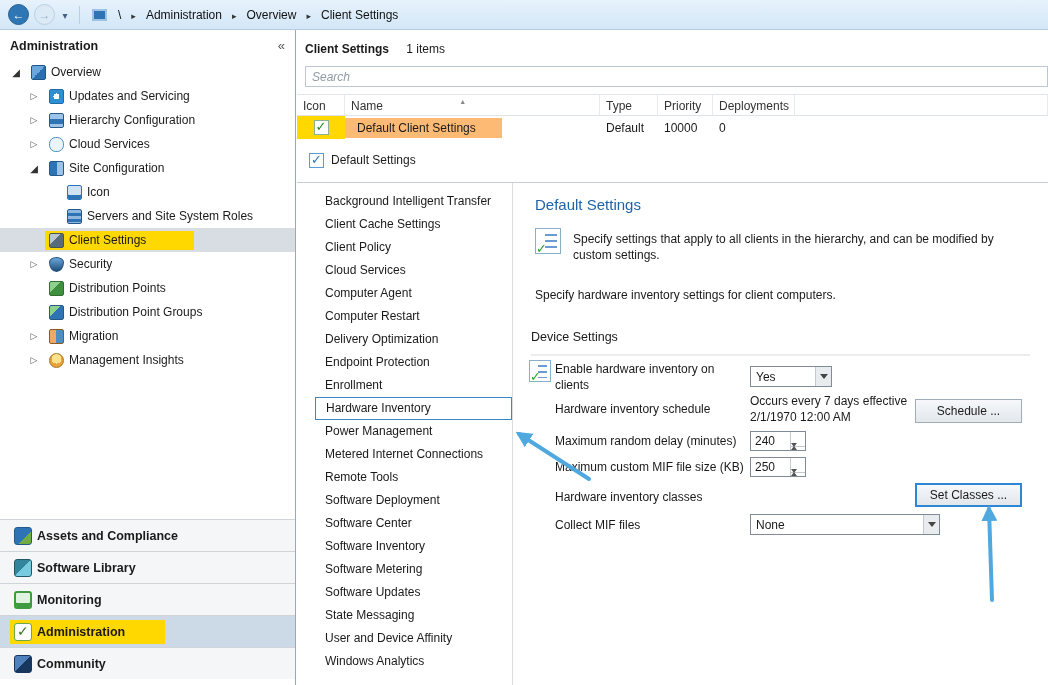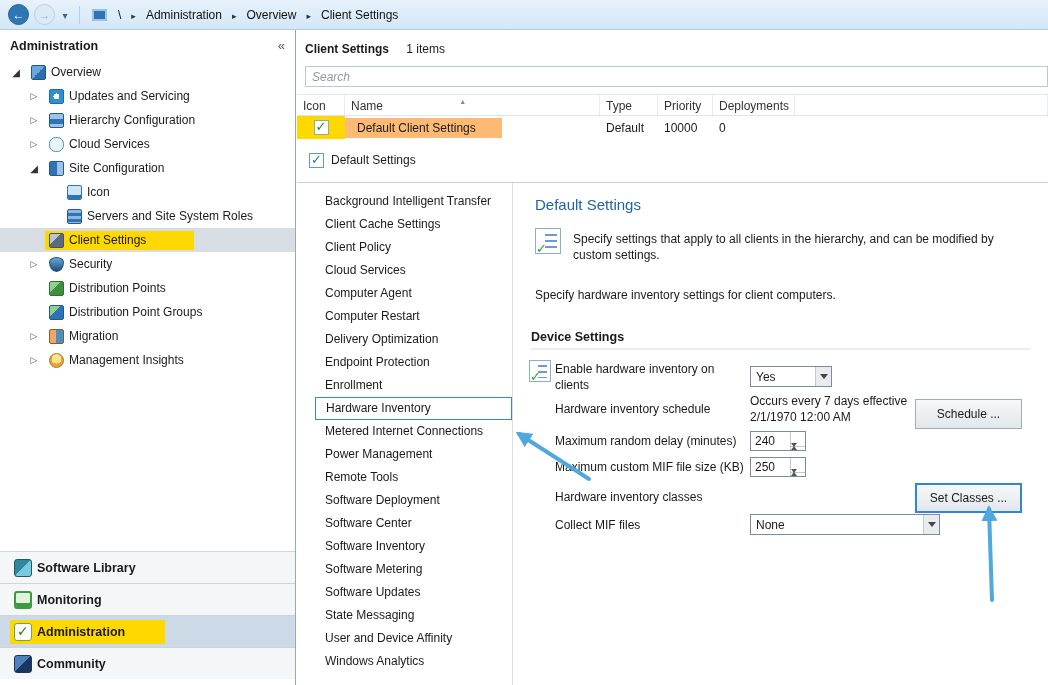--- a/index.html
+++ b/index.html
@@ -113,22 +113,22 @@
   .p-title{position:absolute;left:14px;top:8px;font-size:15px;color:#1e63a8;white-space:nowrap}
   .p-desc{position:absolute;left:14px;top:40px;display:flex;gap:12px;align-items:flex-start;width:482px}
   .doc-icon{width:26px;height:26px;background:#fff;border:1px solid #8aafc8;position:relative;flex:0 0 26px;display:inline-block}
   .doc-icon::before{content:"";position:absolute;left:9px;right:3px;top:5px;height:15px;
     background:repeating-linear-gradient(#6b9bd2 0 2px,transparent 2px 6px)}
   .doc-icon::after{content:"✓";position:absolute;left:0;bottom:-3px;color:#2aa02a;font-weight:bold;font-size:13px}
   .doc-icon.small{width:22px;height:22px;flex:none}
   .doc-icon.small::before{left:8px;top:4px;height:13px}
   .p-desc .txt{line-height:1.3;padding-top:4px}
   .p-sub{position:absolute;left:14px;top:100px;white-space:nowrap}
-  .sec-head{position:absolute;left:10px;top:142px;right:18px;font-weight:bold;font-size:12.5px;
-    padding-bottom:4px;border-bottom:2px solid #ececec}
+  .sec-head{position:absolute;left:10px;top:142px;right:18px;font-weight:normal;font-size:12.5px;
+    padding-bottom:10px;border-bottom:2px solid #ececec}
 
   .f-icon{position:absolute;left:8px;top:172px}
   .flabel{position:absolute;white-space:normal}
   .l1{left:34px;top:174px;width:180px;line-height:1.3}
   .l2{left:34px;top:214px;white-space:nowrap}
   .l3{left:34px;top:246px;white-space:nowrap}
   .l4{left:34px;top:272px;white-space:nowrap}
   .l5{left:34px;top:302px;white-space:nowrap}
   .l6{left:34px;top:330px;white-space:nowrap}
   .sched-val{position:absolute;left:229px;top:206px;width:168px;line-height:1.3}
@@ -142,21 +142,21 @@
 
   .spin{position:absolute;width:56px;height:20px;border:1px solid #7f8c98;background:#fff;display:flex}
   .spin .val{flex:1;padding:2px 4px}
   .spin .arr{width:15px;border-left:1px solid #c3c9ce;display:flex;flex-direction:column}
   .spin .arr .up{border-bottom:1px solid #c3c9ce}
   .spin .arr .up::after{content:"";border-left:3px solid transparent;border-right:3px solid transparent;border-bottom:4px solid #555}
   .spin .arr .dn::after{content:"";border-left:3px solid transparent;border-right:3px solid transparent;border-top:4px solid #555}
   .spin-240{left:229px;top:243px}
   .spin-250{left:229px;top:269px}
 
-  .btn{position:absolute;height:30px;display:flex;align-items:center;justify-content:center;
+  .btn{position:absolute;height:24px;display:flex;align-items:center;justify-content:center;
     background:linear-gradient(#f6f8fa,#e2e7ec);border:1px solid #9fadb9;font-size:12px;white-space:nowrap}
   .btn-sched{left:394px;top:211px;width:107px}
   .btn-classes{left:394px;top:295px;width:107px;border:2px solid #2f86d2}
 
   .arrows{position:absolute;left:0;top:0;width:1048px;height:685px;pointer-events:none;z-index:40}
 </style>
 </head>
 <body>
 
 <div id="app" data-name="console-window">
@@ -266,20 +266,26 @@
         </div>
         <div class="tree-row" data-name="tree-item-management-insights" style="padding-left: 26px;">
           <span class="exp collapsed" data-name="expand-arrow-icon">▷</span>
           <span class="wrap" data-name="tree-item-content">
             <span class="ico" data-name="management-insights-icon"></span>
             <span class="lab" data-name="tree-item-label">Management Insights</span>
           </span>
         </div>
       </div>
     <div class="workspaces" data-name="workspace-list">
+        <div class="ws-row" data-name="workspace-assets-and-compliance">
+          <span class="wrap" data-name="workspace-content">
+            <span class="wico" data-name="assets-and-compliance-icon"></span>
+            <span class="lab" data-name="workspace-label">Assets and Compliance</span>
+          </span>
+        </div>
         <div class="ws-row" data-name="workspace-software-library">
           <span class="wrap" data-name="workspace-content">
             <span class="wico" data-name="software-library-icon"></span>
             <span class="lab" data-name="workspace-label">Software Library</span>
           </span>
         </div>
         <div class="ws-row" data-name="workspace-monitoring">
           <span class="wrap" data-name="workspace-content">
             <span class="wico" data-name="monitoring-icon"></span>
             <span class="lab" data-name="workspace-label">Monitoring</span>
@@ -345,22 +351,22 @@
         <div class="cat" data-name="category-background-intelligent-transfer">Background Intelligent Transfer</div>
         <div class="cat" data-name="category-client-cache-settings">Client Cache Settings</div>
         <div class="cat" data-name="category-client-policy">Client Policy</div>
         <div class="cat" data-name="category-cloud-services">Cloud Services</div>
         <div class="cat" data-name="category-computer-agent">Computer Agent</div>
         <div class="cat" data-name="category-computer-restart">Computer Restart</div>
         <div class="cat" data-name="category-delivery-optimization">Delivery Optimization</div>
         <div class="cat" data-name="category-endpoint-protection">Endpoint Protection</div>
         <div class="cat" data-name="category-enrollment">Enrollment</div>
         <div class="cat sel" data-name="category-hardware-inventory">Hardware Inventory</div>
+        <div class="cat" data-name="category-power-management">Power Management</div>
         <div class="cat" data-name="category-metered-internet-connections">Metered Internet Connections</div>
-        <div class="cat" data-name="category-power-management">Power Management</div>
         <div class="cat" data-name="category-remote-tools">Remote Tools</div>
         <div class="cat" data-name="category-software-deployment">Software Deployment</div>
         <div class="cat" data-name="category-software-center">Software Center</div>
         <div class="cat" data-name="category-software-inventory">Software Inventory</div>
         <div class="cat" data-name="category-software-metering">Software Metering</div>
         <div class="cat" data-name="category-software-updates">Software Updates</div>
         <div class="cat" data-name="category-state-messaging">State Messaging</div>
         <div class="cat" data-name="category-user-and-device-affinity">User and Device Affinity</div>
         <div class="cat" data-name="category-windows-analytics">Windows Analytics</div>
       </div>

